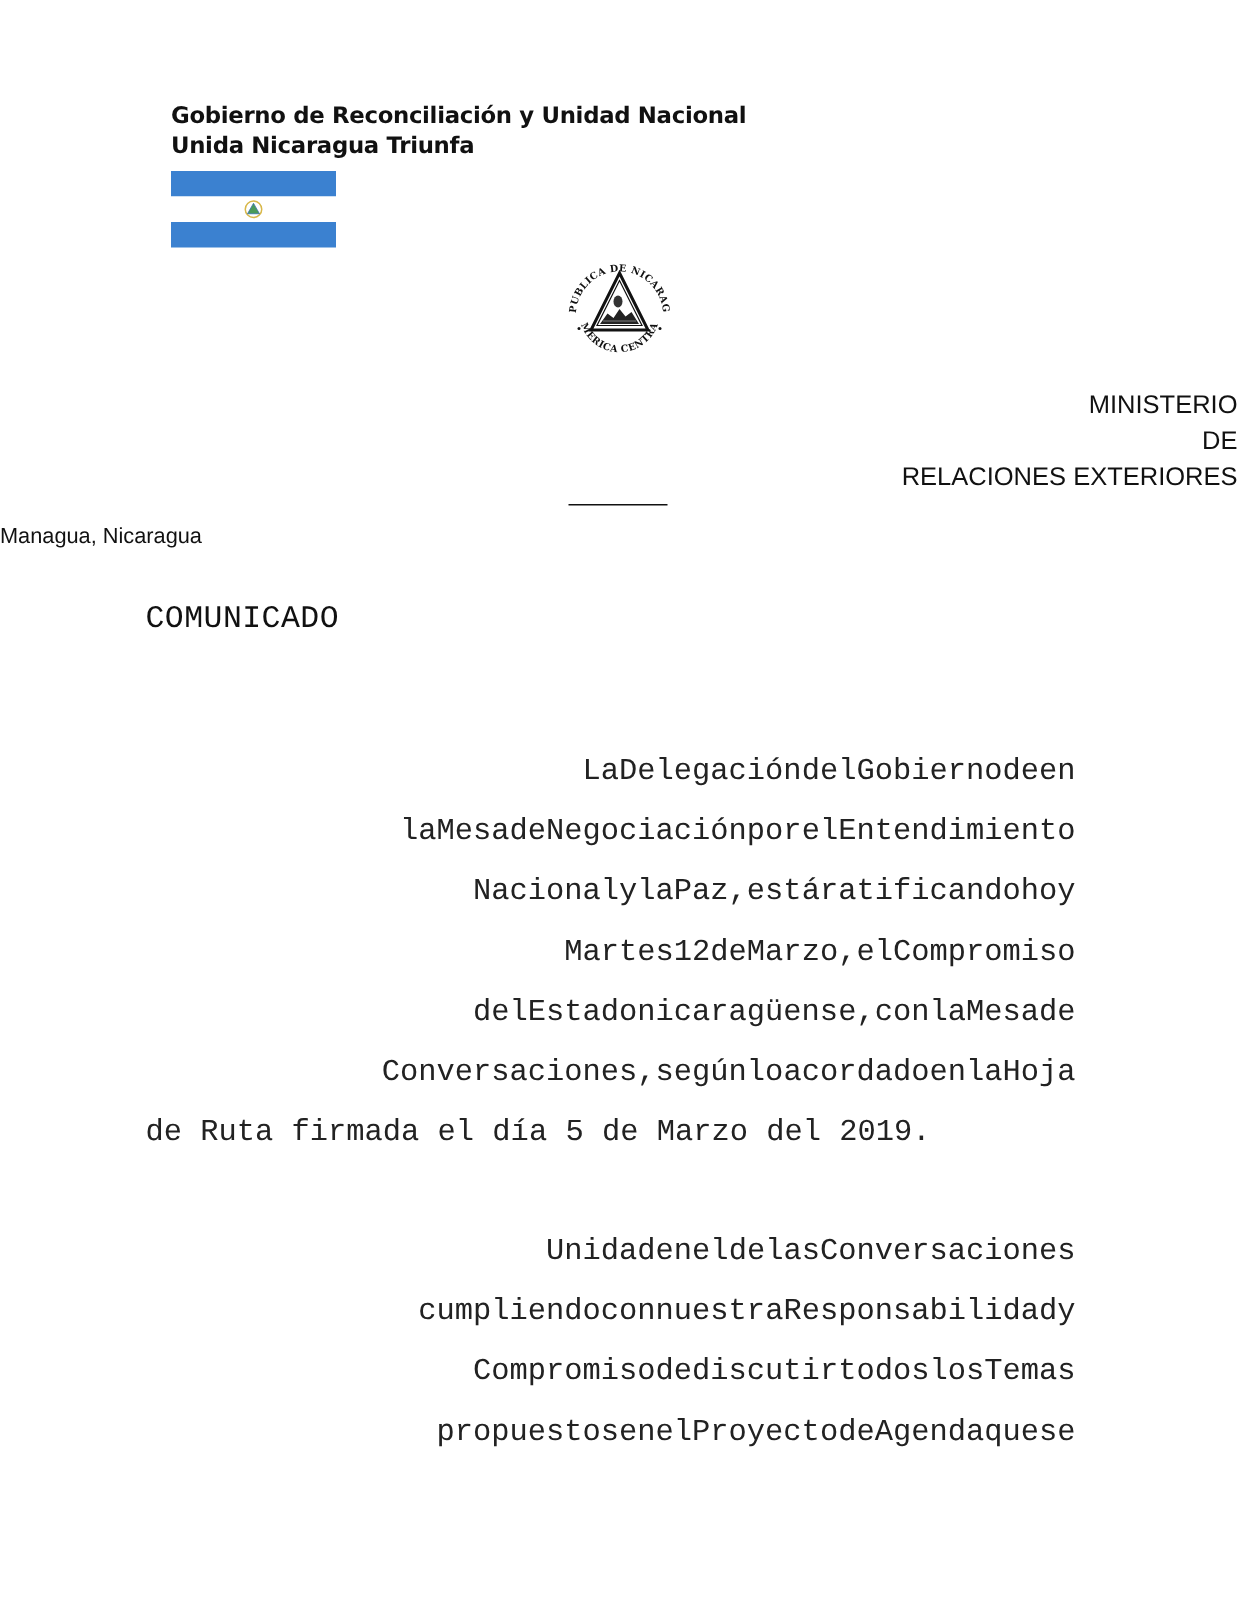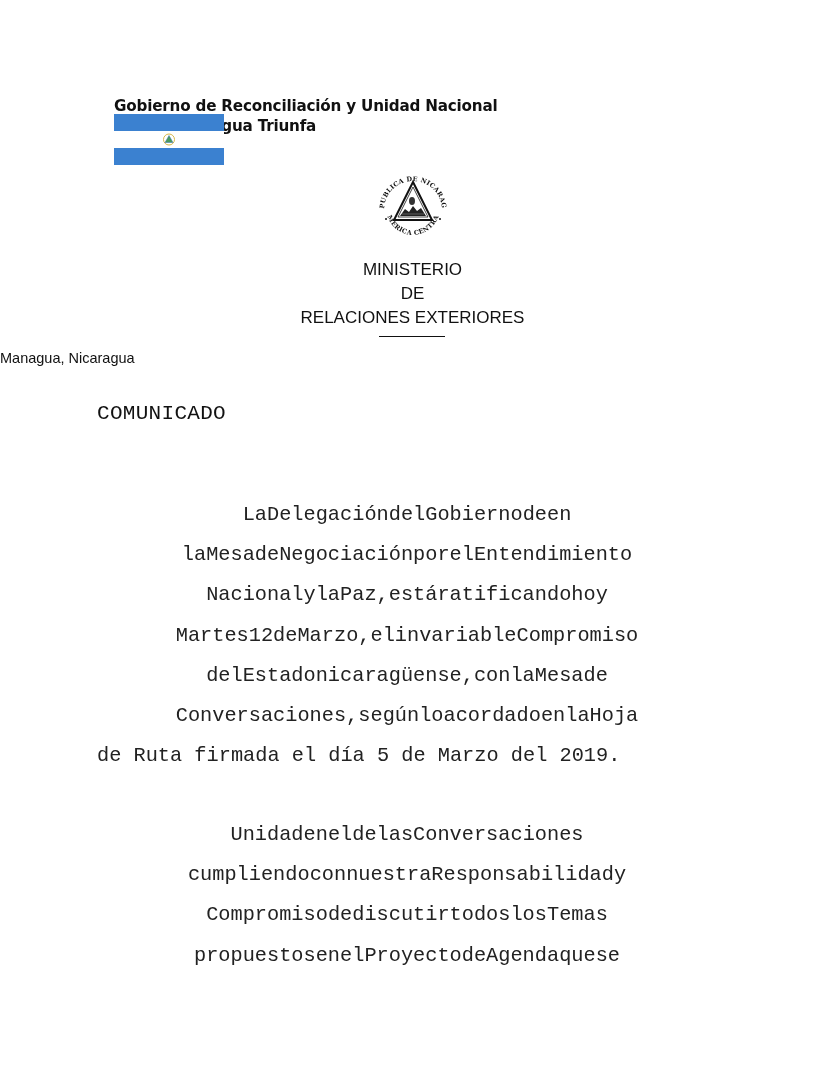--- a/index.html
+++ b/index.html
@@ -1,51 +1,51 @@
 <!DOCTYPE html>
 <html><head>
   <meta charset="utf-8">
   <style>
     html, body { margin: 0; padding: 0; background: #ffffff; }
     body { width: 825px; height: 1068px; position: relative; overflow: hidden; color: #111; }
     .header-lines {
       position: absolute; left: 114px; top: 67px;
       font-family: "DejaVu Sans", sans-serif; font-weight: bold; font-size: 15.2px; line-height: 20px;
-      color: #111; letter-spacing: -0.2px; margin-top: 29px;
+      color: #111; letter-spacing: -0.2px;
     }
     .header-lines div { white-space: nowrap; }
     .flag {
       position: absolute; left: 114px; top: 114px; width: 110px; height: 51px;
       display: flex; flex-direction: column;
     }
     .flag .band { flex: 1; }
     .flag .blue { background: var(--flag-blue, #3b81d0); }
     .flag .white { background: #ffffff; position: relative; }
     .flag .emblem { position: absolute; left: 48px; top: 2px; width: 14px; height: 13px; }
     .seal { position: absolute; left: 372px; top: 166px; width: 82px; height: 82px; }
     .ministry {
-      position: absolute; left: 0; width: 825px; text-align: center;
+      position: absolute; left: 0; width: 825px; text-align: right;
       font-family: "Liberation Sans", sans-serif; font-size: 17px; color: #111;
     }
     .ministry .line { line-height: 24px; }
     .rule { position: absolute; left: 379px; top: 336px; width: 66px; height: 1px; background: #111; }
     .city {
       position: absolute; left: 0; width: 825px; top: 350px; text-align: left;
       font-family: "Liberation Sans", sans-serif; font-size: 14.5px; color: #111;
     }
     .title {
       position: absolute; left: 97px; top: 402px;
       font-family: "Liberation Mono", monospace; font-size: 21px; color: #111; letter-spacing: 0.3px;
     }
     .para {
       position: absolute; left: 97px; width: 620px;
       font-family: "Liberation Mono", monospace; font-size: 20.3px; color: #222;
       line-height: 40.2px;
     }
-    .para .ln { display: flex; justify-content: center; white-space: pre; height: 40.2px; }
+    .para .ln { display: flex; justify-content: flex-end; white-space: pre; height: 40.2px; }
     .para .ln.last { justify-content: flex-start; }
     .para .ln span.w { display: inline-block; }
   </style>
 </head>
 <body>
 
 <div class="header-lines">
   <div>Gobierno de Reconciliación y Unidad Nacional</div>
   <div>Unida Nicaragua Triunfa</div>
 </div>
@@ -90,21 +90,21 @@
 <div class="rule"></div>
 
 <div class="city">Managua, Nicaragua</div>
 
 <div class="title">COMUNICADO</div>
 
 <div class="para" style="top:495px">
   <div class="ln"><span class="w">La</span><span class="w">Delegación</span><span class="w">del</span><span class="w">Gobierno</span><span class="w">de</span><span class="w">en</span></div>
   <div class="ln"><span class="w">la</span><span class="w">Mesa</span><span class="w">de</span><span class="w">Negociación</span><span class="w">por</span><span class="w">el</span><span class="w">Entendimiento</span></div>
   <div class="ln"><span class="w">Nacional</span><span class="w">y</span><span class="w">la</span><span class="w">Paz,</span><span class="w">está</span><span class="w">ratificando</span><span class="w">hoy</span></div>
-  <div class="ln"><span class="w">Martes</span><span class="w">12</span><span class="w">de</span><span class="w">Marzo,</span><span class="w">el</span><span class="w">invariable</span><span class="w">Compromiso</span></div>
+  <div class="ln"><span class="w">Martes</span><span class="w">12</span><span class="w">de</span><span class="w">Marzo,</span><span class="w">el</span><span class="w">Compromiso</span></div>
   <div class="ln"><span class="w">del</span><span class="w">Estado</span><span class="w">nicaragüense,</span><span class="w">con</span><span class="w">la</span><span class="w">Mesa</span><span class="w">de</span></div>
   <div class="ln"><span class="w">Conversaciones,</span><span class="w">según</span><span class="w">lo</span><span class="w">acordado</span><span class="w">en</span><span class="w">la</span><span class="w">Hoja</span></div>
   <div class="ln last">de Ruta firmada el día 5 de Marzo del 2019.</div>
 </div>
 
 <div class="para" style="top:815px">
   <div class="ln"><span class="w">Unidad</span><span class="w">en</span><span class="w">el</span><span class="w">de</span><span class="w">las</span><span class="w">Conversaciones</span></div>
   <div class="ln"><span class="w">cumpliendo</span><span class="w">con</span><span class="w">nuestra</span><span class="w">Responsabilidad</span><span class="w">y</span></div>
   <div class="ln"><span class="w">Compromiso</span><span class="w">de</span><span class="w">discutir</span><span class="w">todos</span><span class="w">los</span><span class="w">Temas</span></div>
   <div class="ln"><span class="w">propuestos</span><span class="w">en</span><span class="w">el</span><span class="w">Proyecto</span><span class="w">de</span><span class="w">Agenda</span><span class="w">que</span><span class="w">se</span></div>

